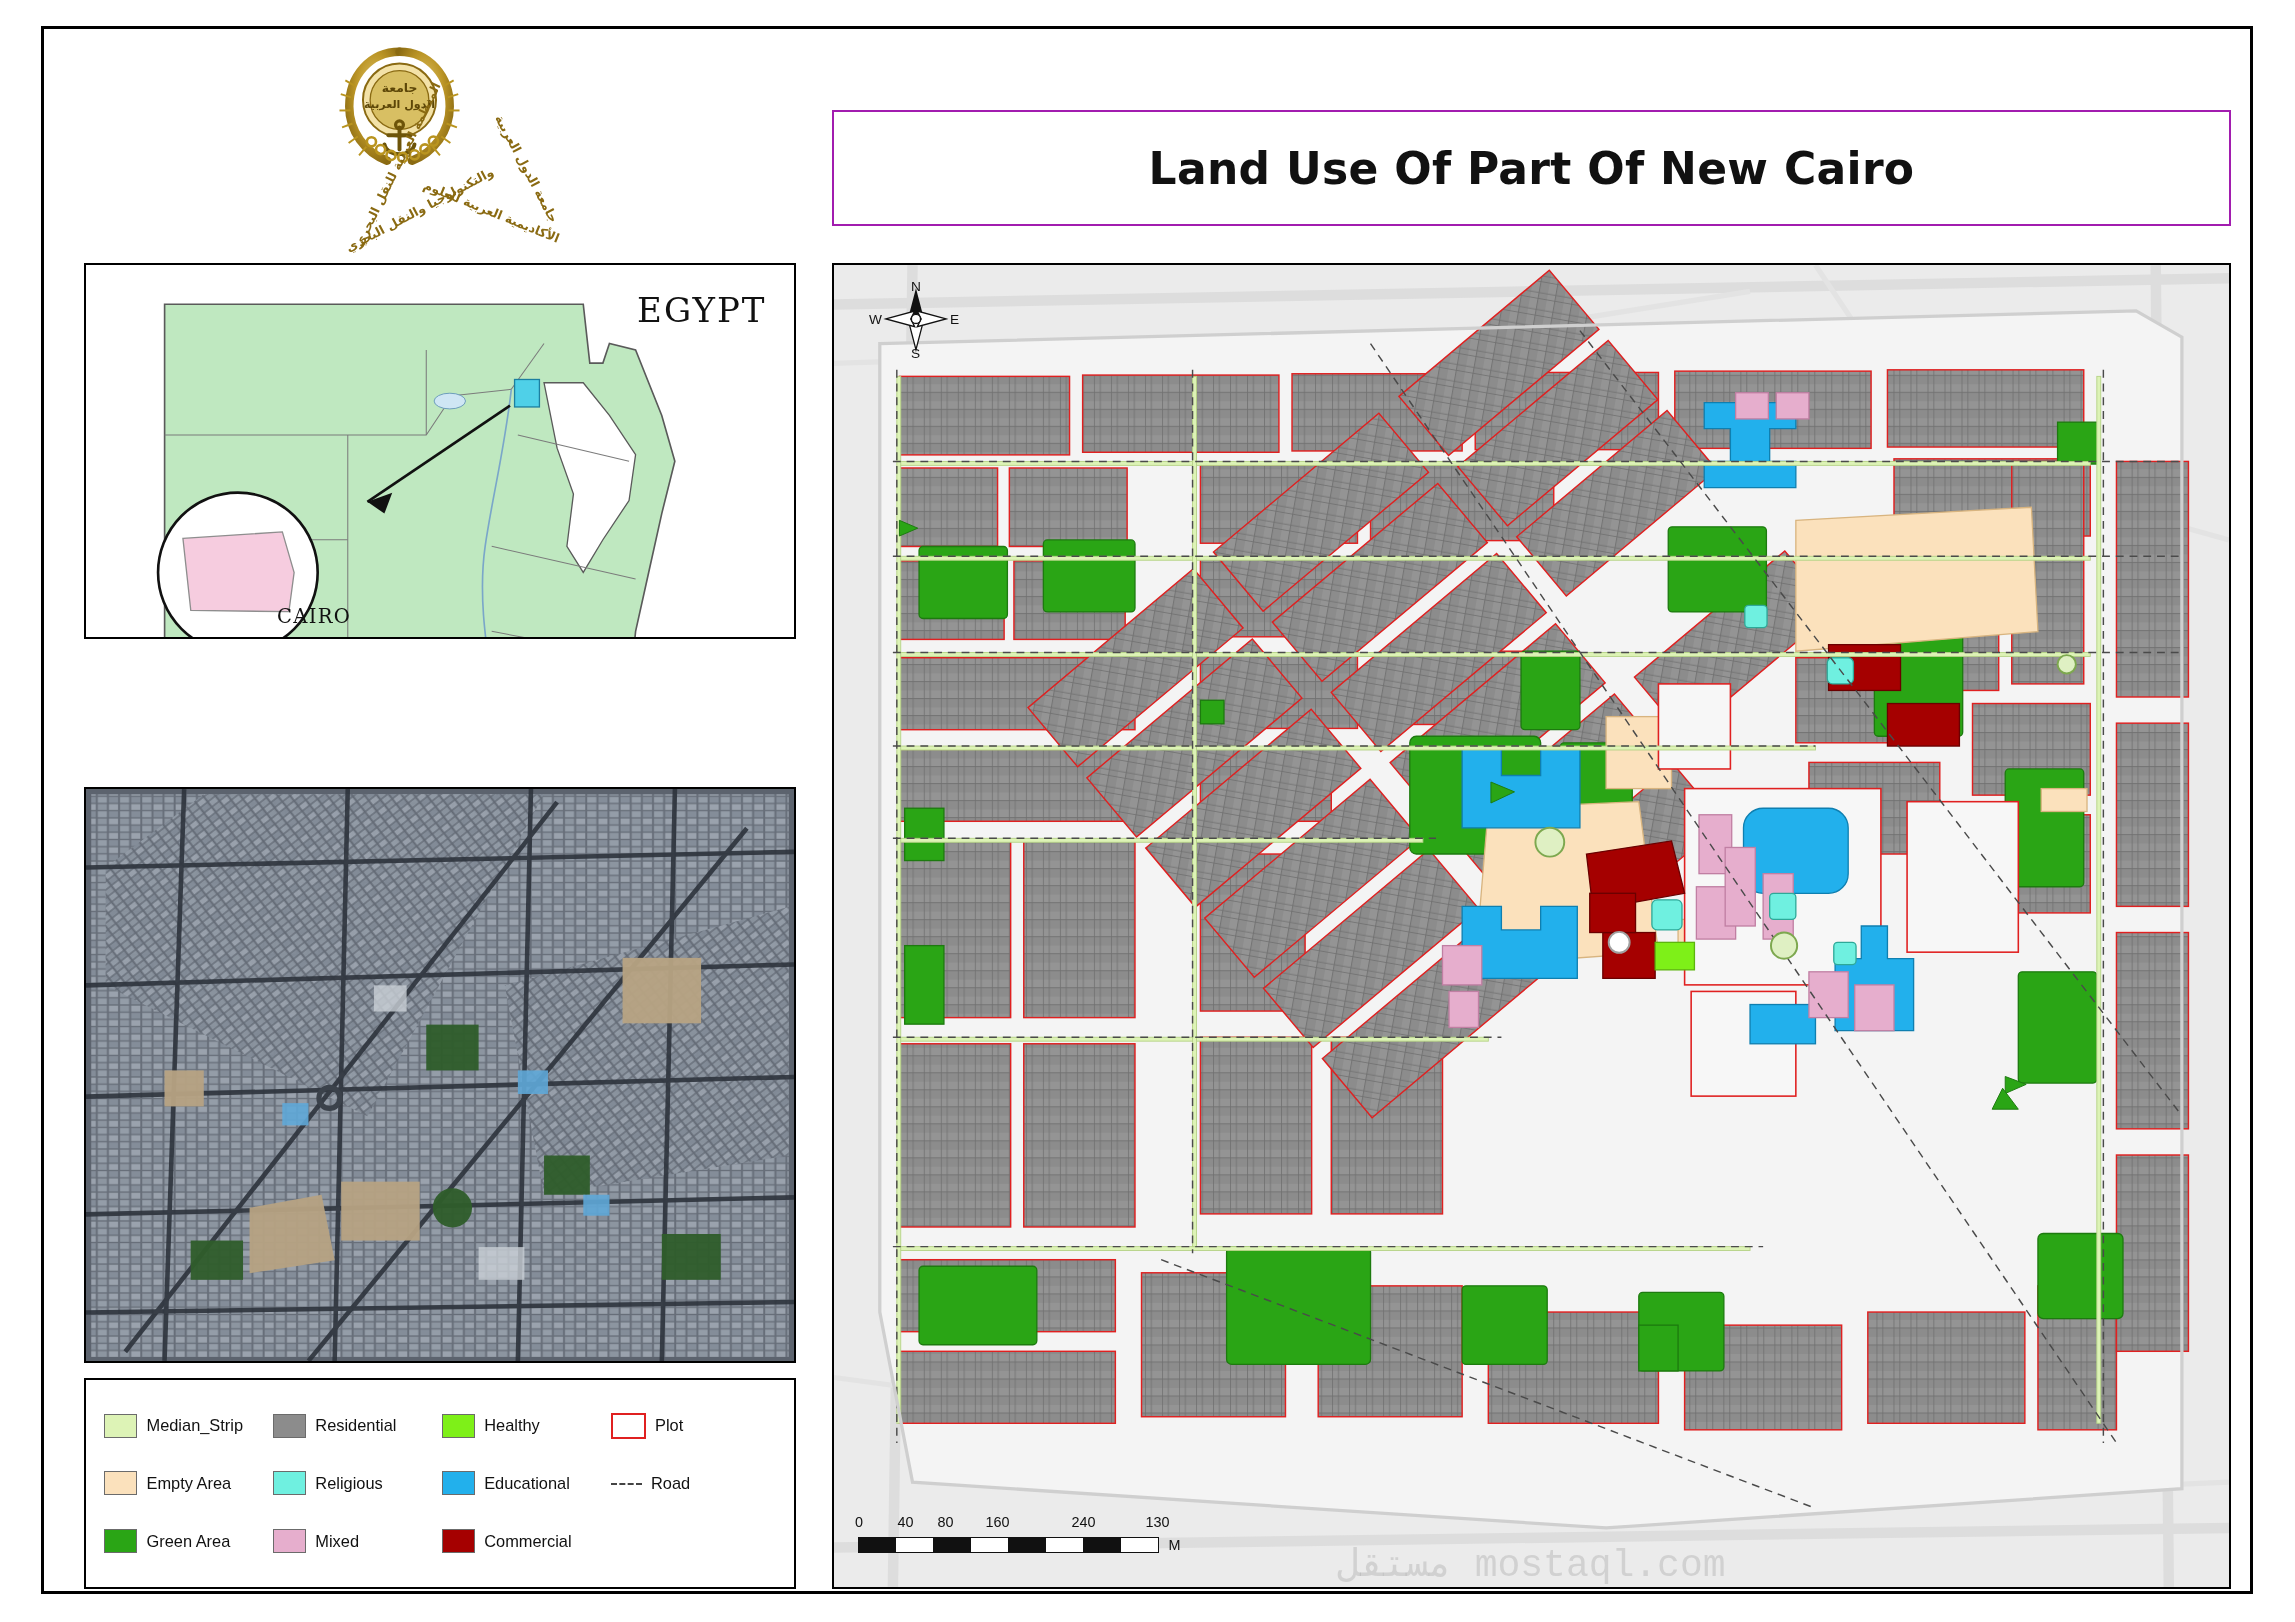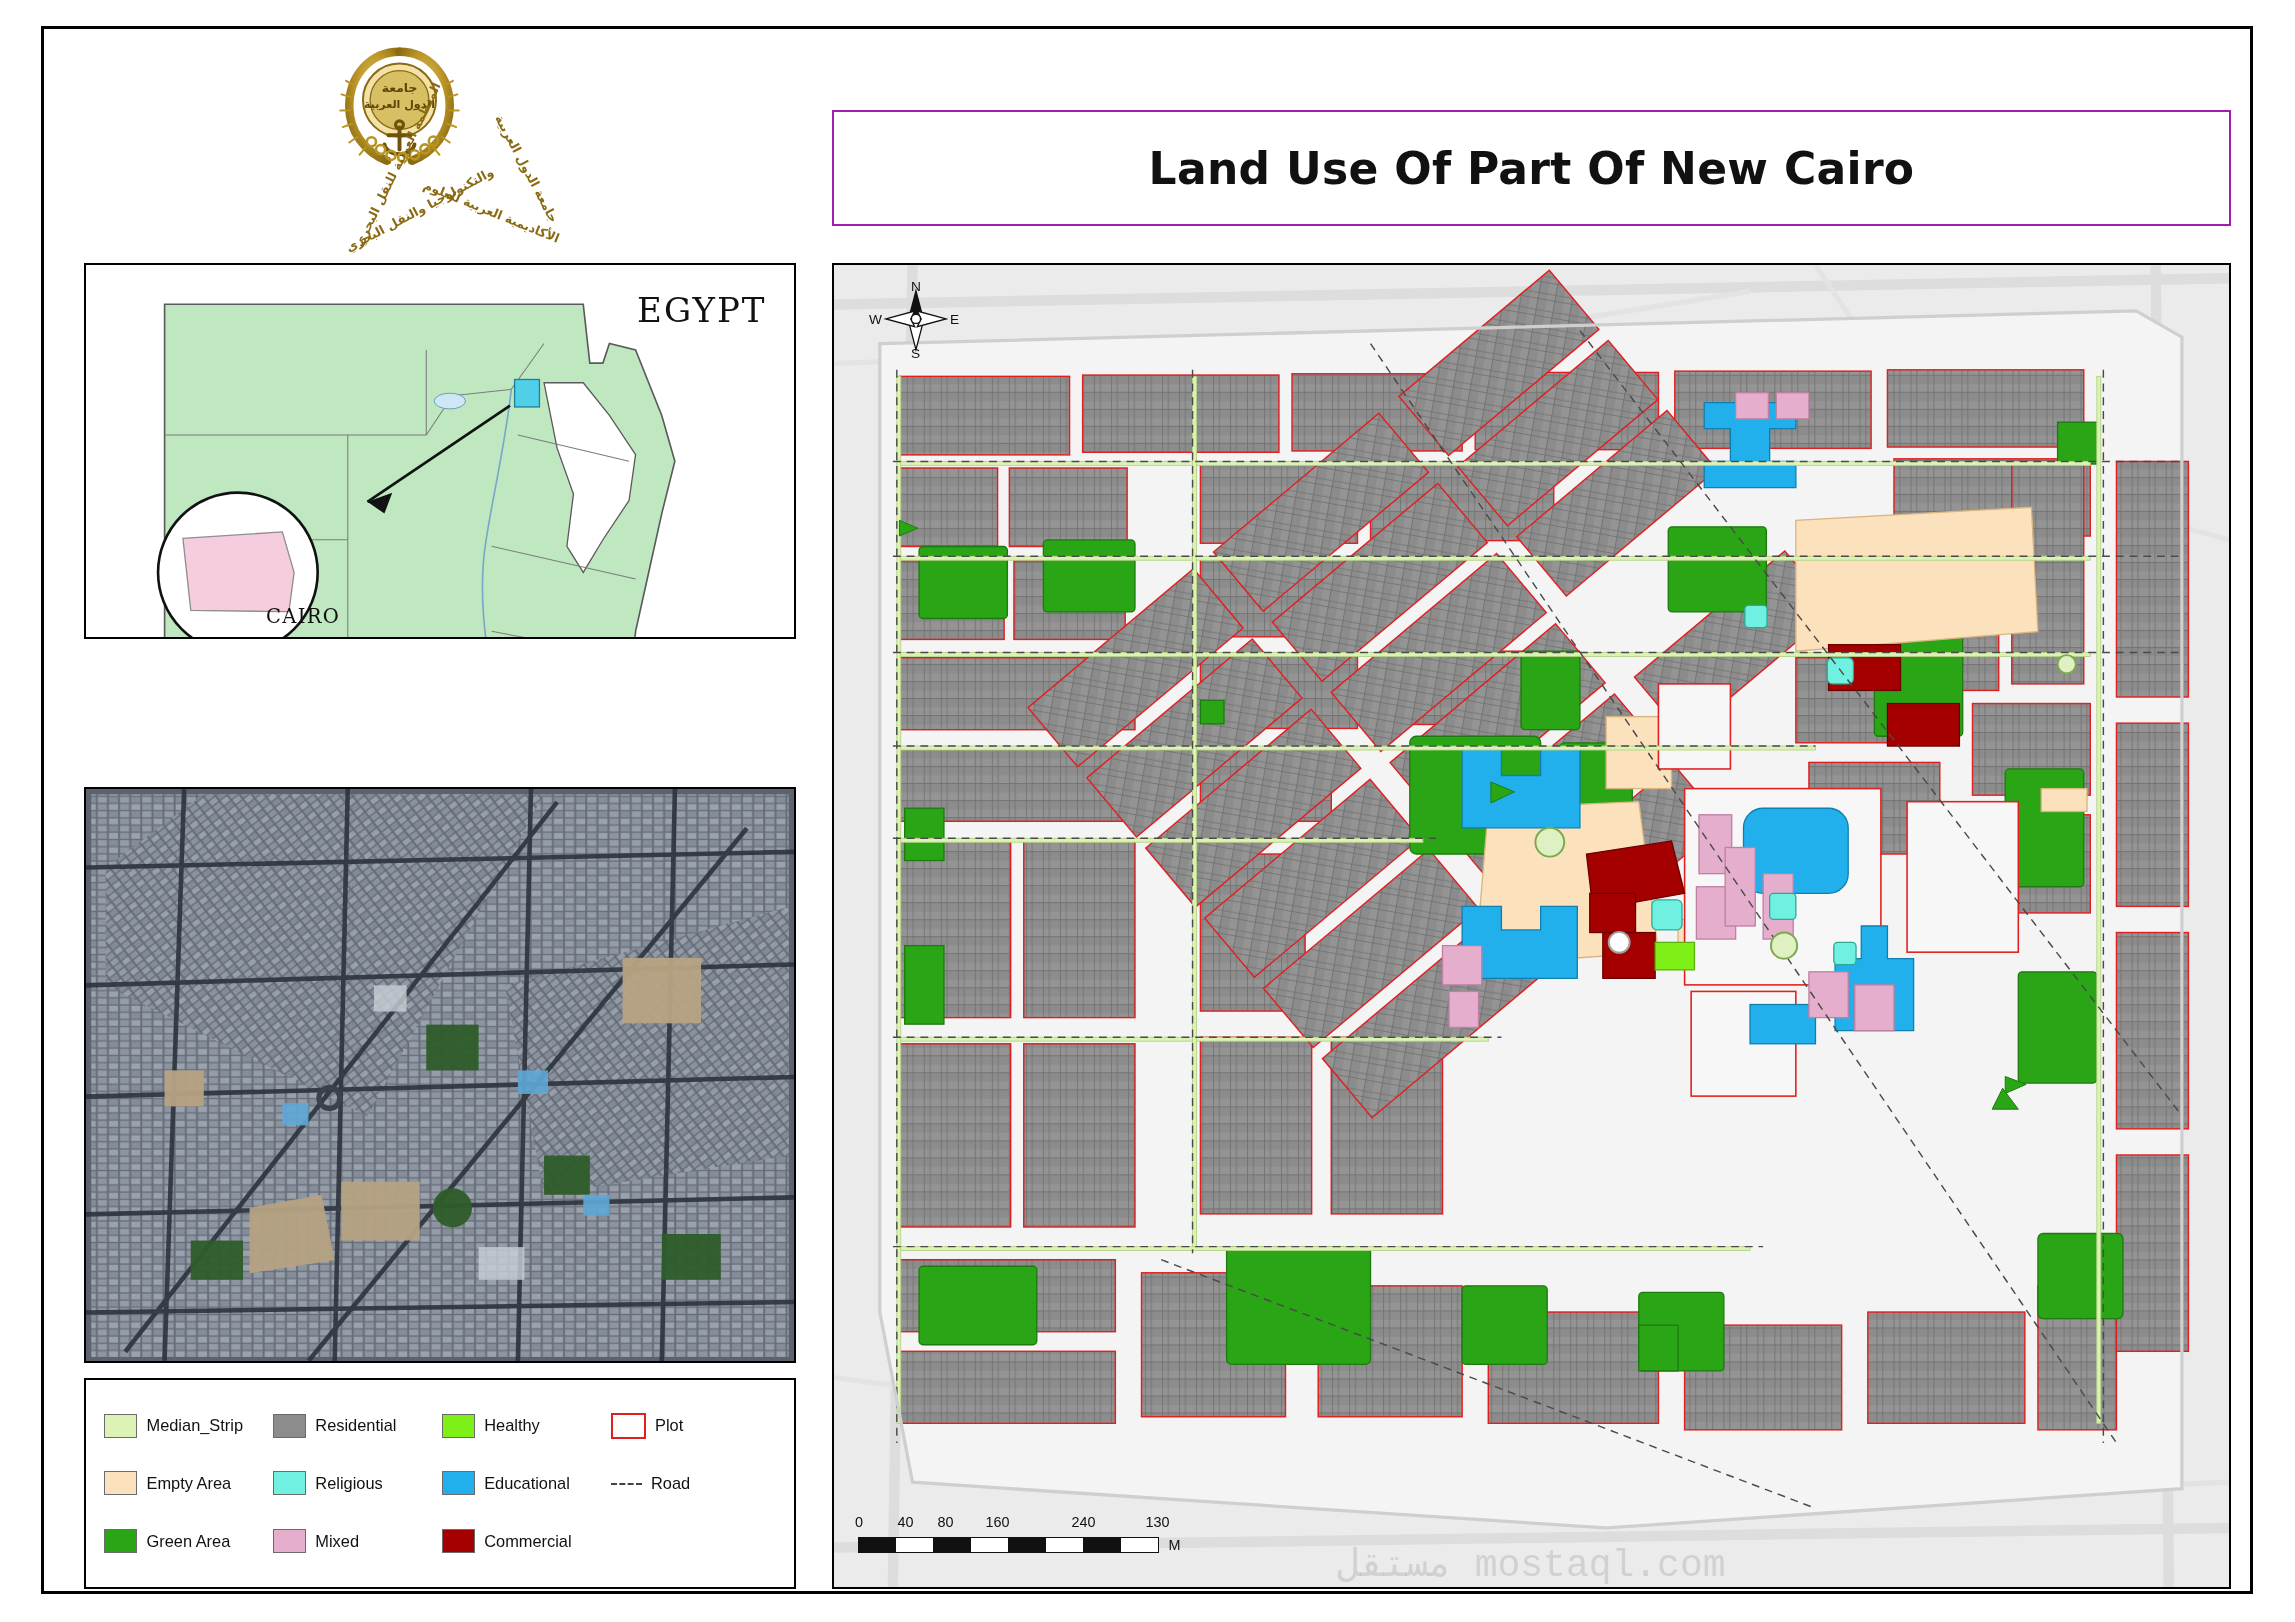--- a/index.html
+++ b/index.html
@@ -90,21 +90,21 @@
     position: absolute;
     right: 27.5px;
     top: 25px;
     font-family: "DejaVu Serif", serif;
     font-size: 34px;
     letter-spacing: 2px;
     color: #111;
   }
   .cairo-label {
     position: absolute;
-    left: 180px;
+    left: 191px;
     top: 340px;
     font-family: "DejaVu Serif", serif;
     font-size: 19.6px;
     letter-spacing: 1.3px;
     color: #111;
   }
 
   
   .sat-box {
     position: absolute;

